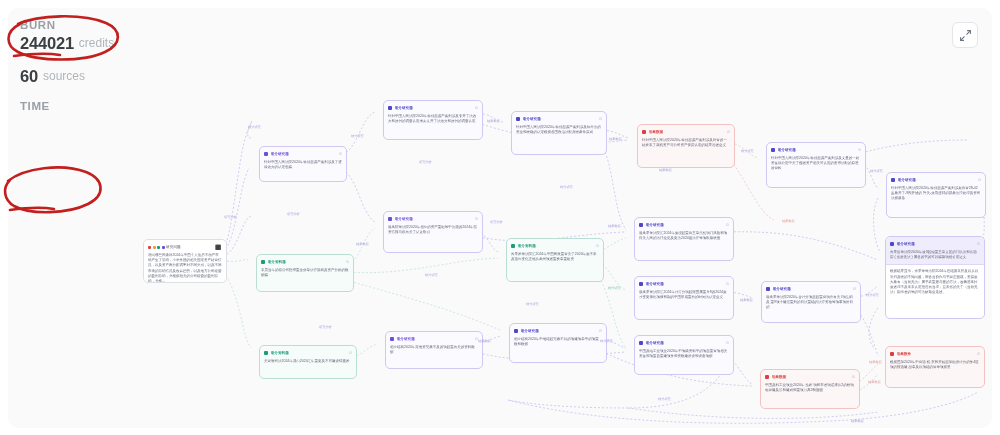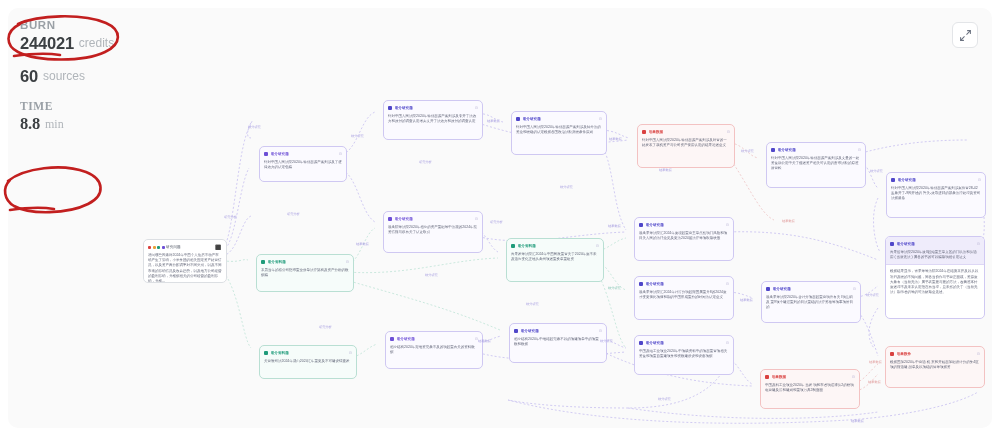--- a/index.html
+++ b/index.html
@@ -28,21 +28,21 @@
 
   
   .stats-panel {
     position: absolute;
     left: 10px; top: 10px;
     width: 160px;
     padding: 8px 10px 12px 10px;
     z-index: 6;
   }
   .stat-block { margin-bottom: 13px; }
-  .stat-block:last-child { margin-bottom: 14px; font-family: Liberation Serif, serif; }
+  .stat-block:last-child { margin-bottom: 14px; }
   .stat-label {
     font-size: 11.5px;
     letter-spacing: 0.6px;
     color: #9aa0a6;
     font-weight: 700;
     line-height: 15px;
   }
   .stat-value-row {
     display: flex;
     align-items: center;
@@ -545,24 +545,20 @@
 
     <div class="stat-block">
       <div class="stat-value-row">
         <span class="stat-num">60</span>
         <span class="stat-unit">sources</span>
       </div>
     </div>
 
     <div class="stat-block">
       <div class="stat-label">TIME</div>
-      <div class="stat-value-row">
-        <span class="stat-num">8.8</span>
-        <span class="stat-unit">min</span>
-      </div>
     </div>
 
   </div>
 
   <svg class="annot" style="left:0px; top:14px;" width="135" height="55" viewBox="0 0 135 55">
     <g fill="none" stroke="#c21f1f" stroke-width="2.6" stroke-linecap="round">
       <path d="M18,10 C38,1 82,-1 106,9 C122,16 122,30 105,38 C84,48 38,48 18,38 C6,32 4,18 20,10"></path>
       <path d="M14,42 C28,40 48,39 60,41"></path>
     </g>
   </svg>

